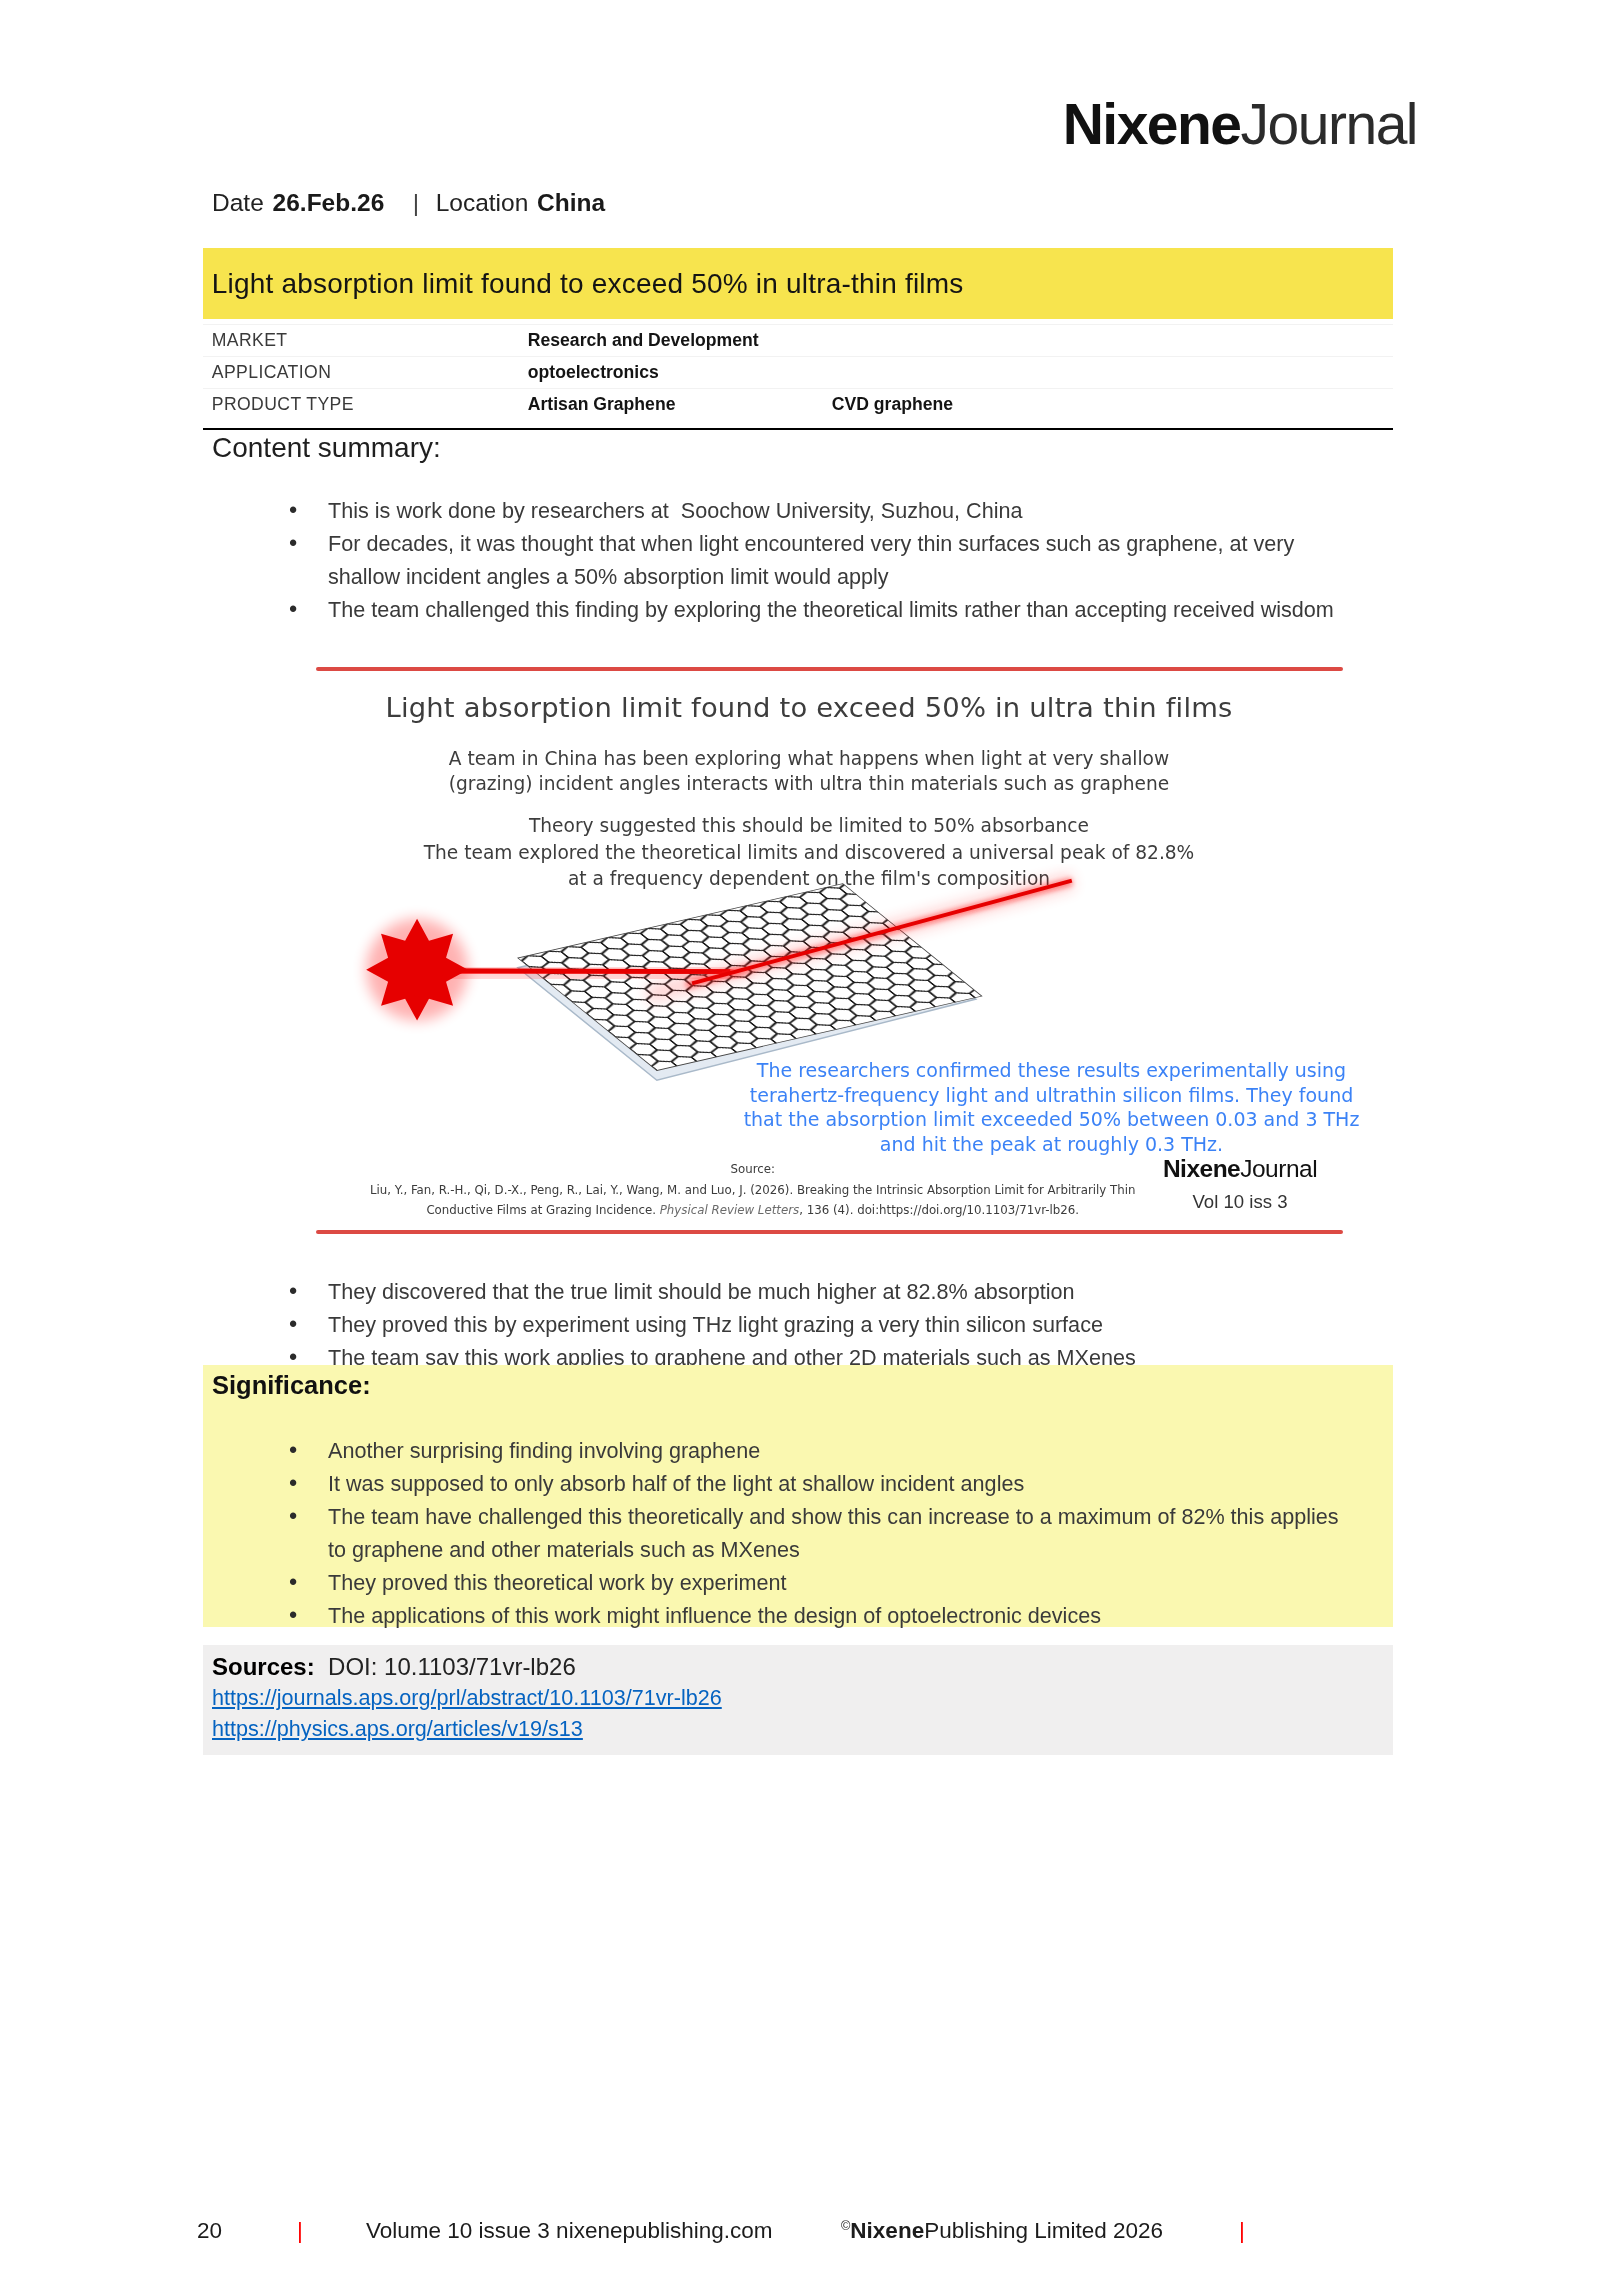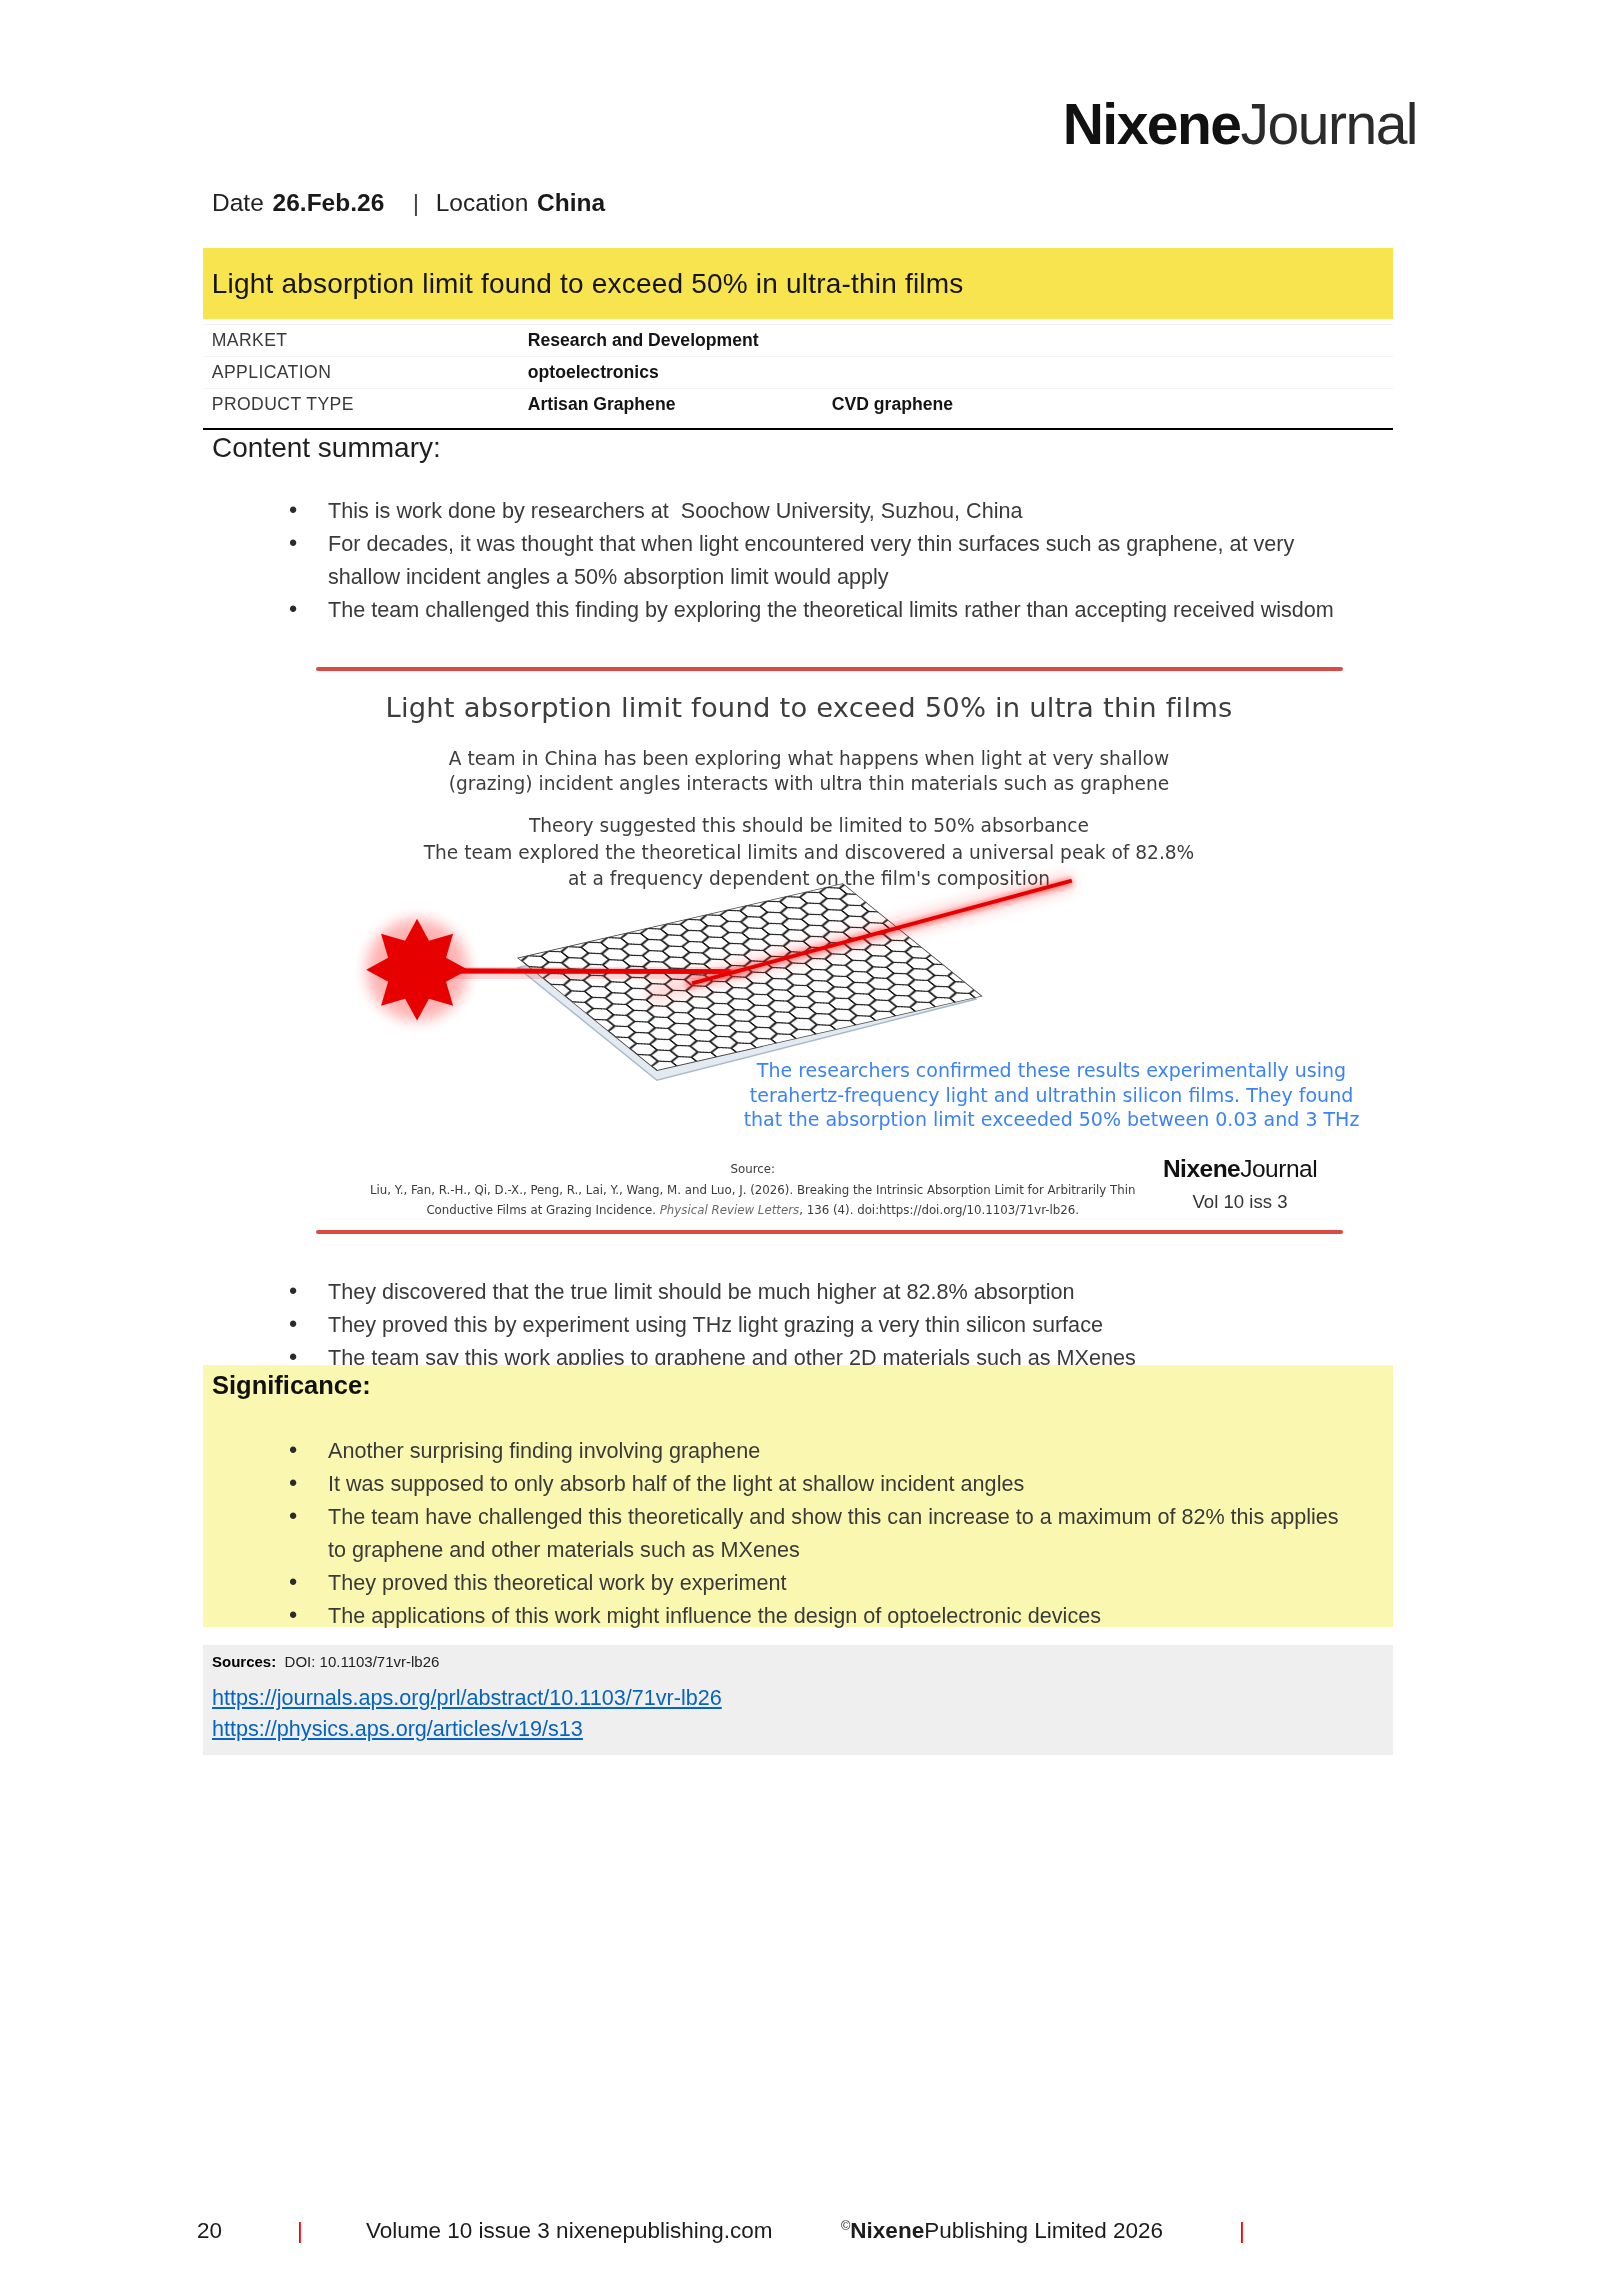--- a/index.html
+++ b/index.html
@@ -57,21 +57,21 @@
   .fig-brand .bl b{font-weight:bold;}
   .fig-brand .vol{font-size:18.6px;margin-top:7.8px;color:#333;}
   .illus{position:absolute;left:294px;top:864px;pointer-events:none;}
 
   
   .sig-block{position:absolute;left:203px;top:1365px;width:1190px;height:262px;background:#FAF8B0;}
   .sig-heading{position:absolute;left:212px;top:1371px;font-size:25.5px;font-weight:bold;color:#111;}
 
   
   .src-block{position:absolute;left:203px;top:1645px;width:1190px;height:110px;background:#F0EFEF;}
-  .src-line1{position:absolute;left:212px;top:1653px;font-size:15px;color:#222;}
+  .src-line1{position:absolute;left:212px;top:1653px;font-size:24px;color:#222;}
   .src-line1 b{color:#000;}
   .src-links{position:absolute;left:212px;top:1682px;display:flex;flex-direction:column;}
   .src-links a{font-size:21.6px;line-height:31px;color:#0563C1;text-decoration:underline;}
 
   
   .footer{position:absolute;top:2218px;left:0;width:1620px;height:33px;font-size:22.5px;color:#1c1c1c;}
   .footer .fitem{position:absolute;white-space:nowrap;}
   .f-page{left:197px;}
   .f-pipe1{left:297px;color:#FF0000;}
   .f-vol{left:366px;}
@@ -190,20 +190,21 @@
       <polygon fill="#e60000" points="477,990 454.6,1002.2 461.8,1026.8 437.2,1019.6 425,1042 412.8,1019.6 388.2,1026.8 395.4,1002.2 373,990 395.4,977.8 388.2,953.2 412.8,960.4 425,938 437.2,960.4 461.8,953.2 454.6,977.8"></polygon>
       <circle cx="425" cy="990" r="27" fill="#e60000"></circle>
     </g>
   </svg>
 
   <div class="fig fig-results">
 
   <div>The researchers confirmed these results experimentally using</div>
       <div>terahertz-frequency light and ultrathin silicon films. They found</div>
       <div>that the absorption limit exceeded 50% between 0.03 and 3 THz</div>
+      <div>and hit the peak at roughly 0.3 THz.</div>
     </div>
 
   <div class="fig fig-source">
     <div>Source:</div>
     <div>Liu, Y., Fan, R.-H., Qi, D.-X., Peng, R., Lai, Y., Wang, M. and Luo, J. (2026). Breaking the Intrinsic Absorption Limit for Arbitrarily Thin</div>
     <div><span>Conductive Films at Grazing Incidence. </span><span class="ital">Physical Review Letters</span><span>, 136 (4). doi:https://doi.org/10.1103/71vr-lb26.</span></div>
   </div>
 
   <div class="fig-brand">
     <div class="bl"><b>Nixene</b><span>Journal</span></div>

